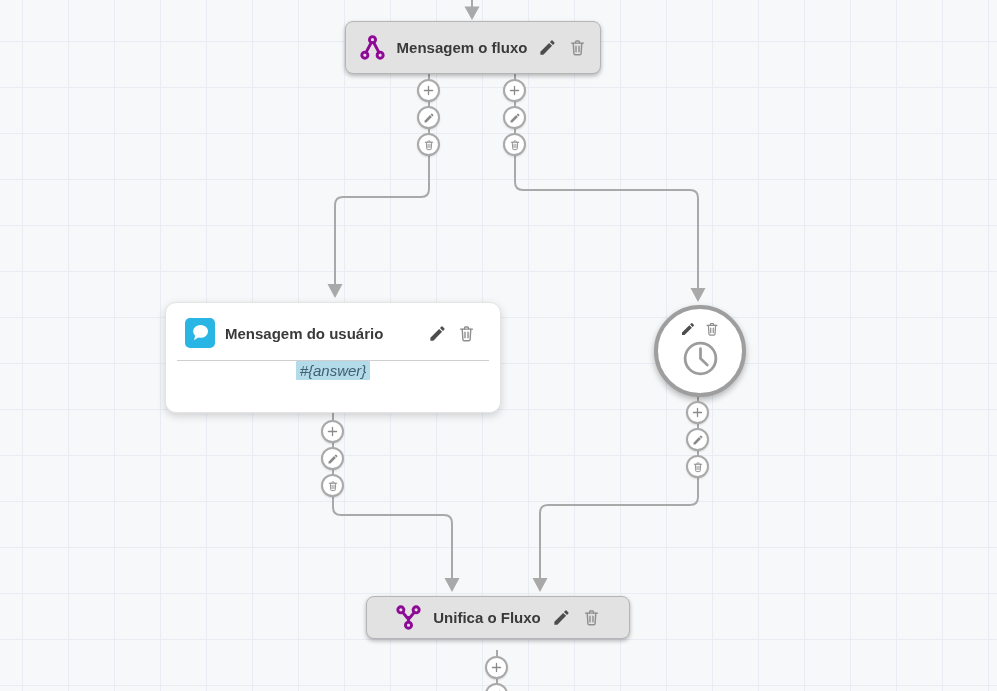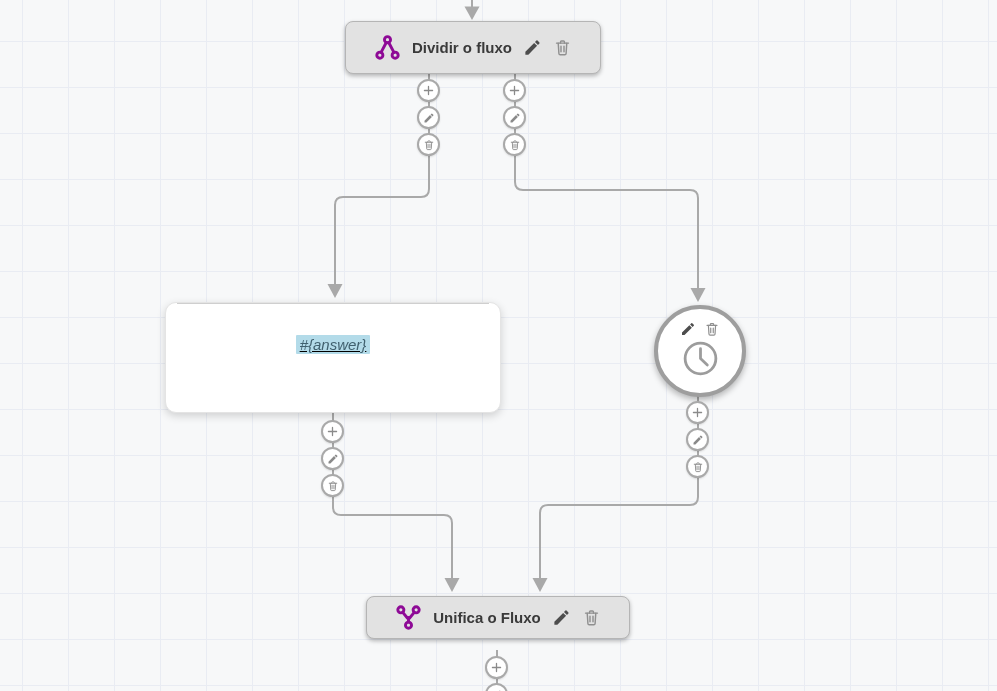--- a/index.html
+++ b/index.html
@@ -37,21 +37,21 @@
     position:absolute;background:#fff;border:1px solid #e4e4e4;border-radius:11px;
     box-shadow:0 3px 8px rgba(0,0,0,.16);box-sizing:border-box;cursor:pointer;
   }
   .card-head{display:flex;align-items:center;gap:10px;padding:15px 24px 12px 19px;}
   .msgicon{
     width:30px;height:30px;border-radius:5px;background:#29b6e4;flex:none;
     display:flex;align-items:center;justify-content:center;
   }
   .card-title{font-weight:bold;font-size:15px;color:#3a3a3a;flex:1;white-space:nowrap;}
   .divider{height:1px;background:#cfcfcf;margin:0 11px;}
-  .card-body{display:flex;align-items:flex-end;justify-content:center;height:50px;text-decoration:underline;}
+  .card-body{display:flex;align-items:flex-start;justify-content:center;height:50px;}
   .var-chip{
     font-style:italic;font-size:15px;color:#40606e;background:#b3dbe9;
     padding:1px 4px;border-radius:1px;
   }
 
   
   .clocknode{
     position:absolute;width:92px;height:92px;border-radius:50%;
     background:#fff;border:4px solid #9e9e9e;box-shadow:0 3px 6px rgba(0,0,0,.28);
     box-sizing:border-box;display:flex;flex-direction:column;align-items:center;
@@ -134,21 +134,21 @@
     <polygon points="532.5,578 547.5,578 540,592"></polygon>
     <path d="M497 650 V691"></path>
   </svg>
 
   <div class="gnode" style="left:345px;top:21px;width:256px;height:53px;">
     <span class="nicon">
       <svg width="27" height="27">
           <use href="#icon-split"></use>
         </svg>
     </span>
-    <span class="ntitle">Dividir o fluxo</span>
+    <span class="ntitle">Mensagem o fluxo</span>
     <span class="act edit">
       <svg width="19" height="19">
           <use href="#icon-pencil"></use>
         </svg>
     </span>
     <span class="act del">
       <svg width="19" height="19">
           <use href="#icon-trash"></use>
         </svg>
     </span>
@@ -184,20 +184,38 @@
         </svg>
       </button>
     <button class="cbtn">
         <svg width="12" height="12">
           <use href="#icon-trash"></use>
         </svg>
       </button>
   </div>
 
   <div class="card" style="left:165px;top:302px;width:336px;height:111px;">
+    <div class="card-head">
+      <span class="msgicon">
+        <svg width="30" height="30">
+            <use href="#icon-chat"></use>
+          </svg>
+      </span>
+      <span class="card-title">Mensagem do usuário</span>
+      <span class="act edit">
+        <svg width="19" height="19">
+            <use href="#icon-pencil"></use>
+          </svg>
+      </span>
+      <span class="act del">
+        <svg width="19" height="19">
+            <use href="#icon-trash"></use>
+          </svg>
+      </span>
+    </div>
     <div class="divider"></div>
     <div class="card-body">
       <span class="var-chip">#{answer}</span>
     </div>
   </div>
 
   <div class="pcol" style="left:321px;top:420px;">
     <button class="cbtn">
         <svg width="13" height="13">
           <use href="#icon-plus"></use>

